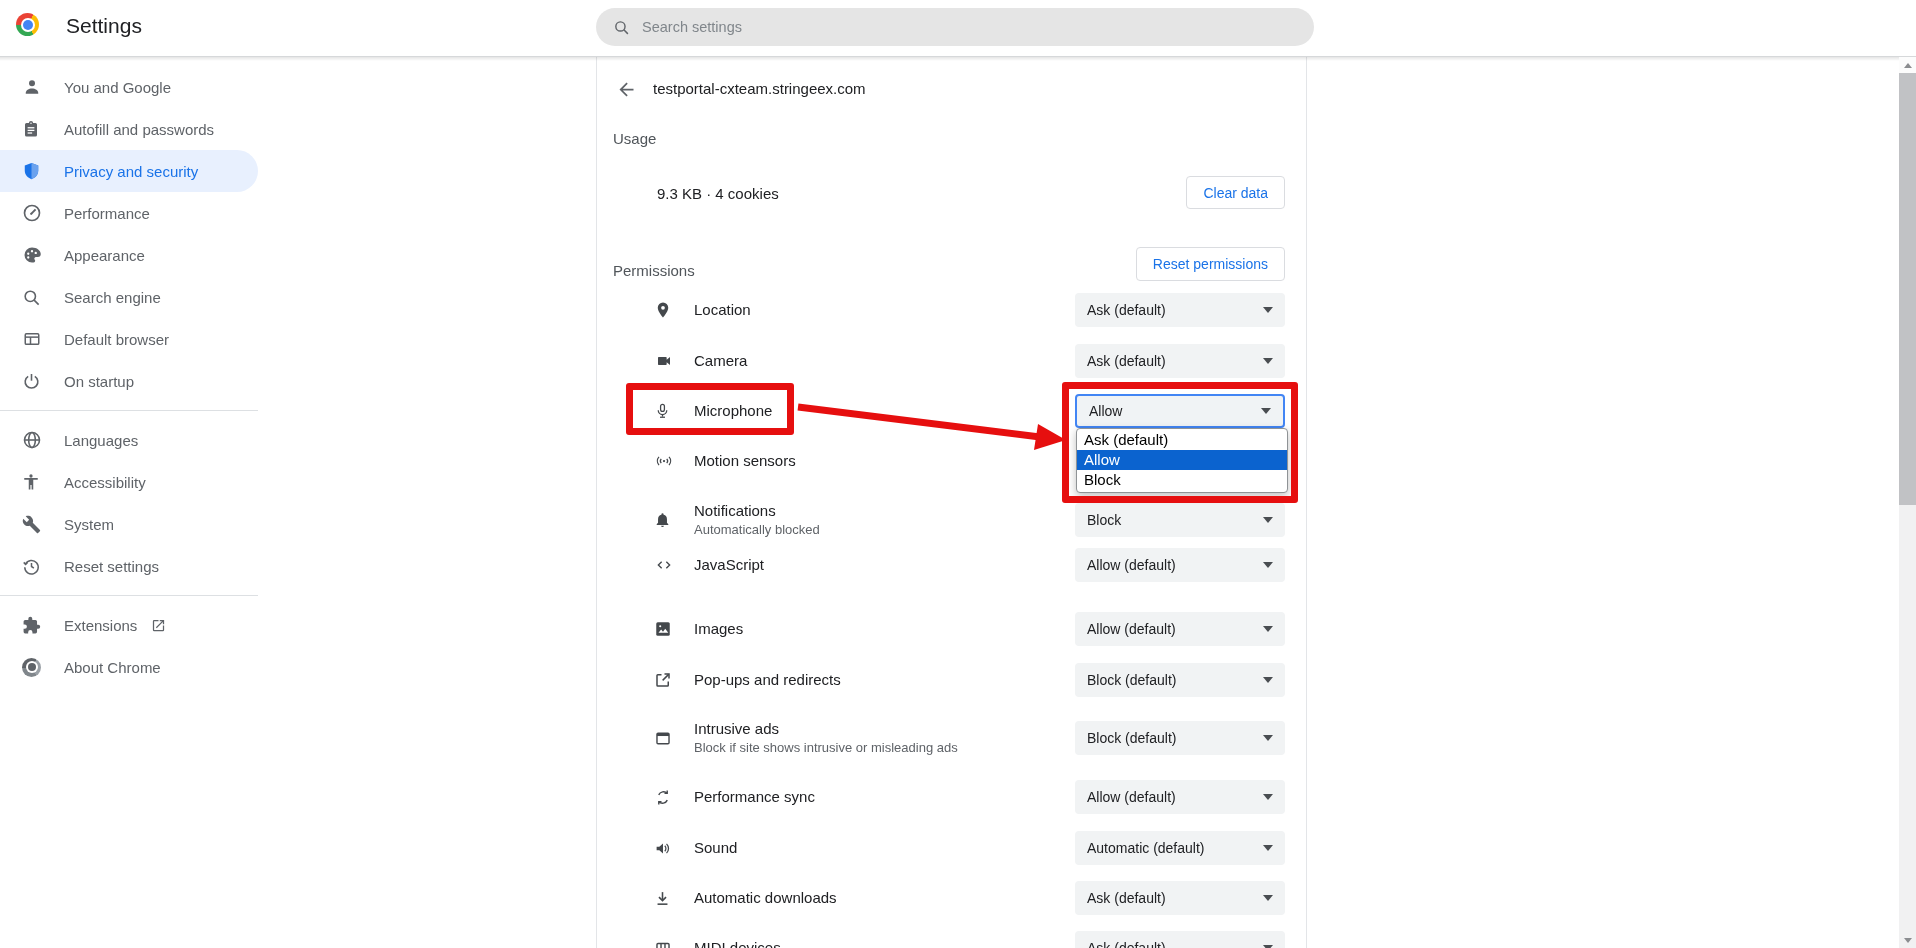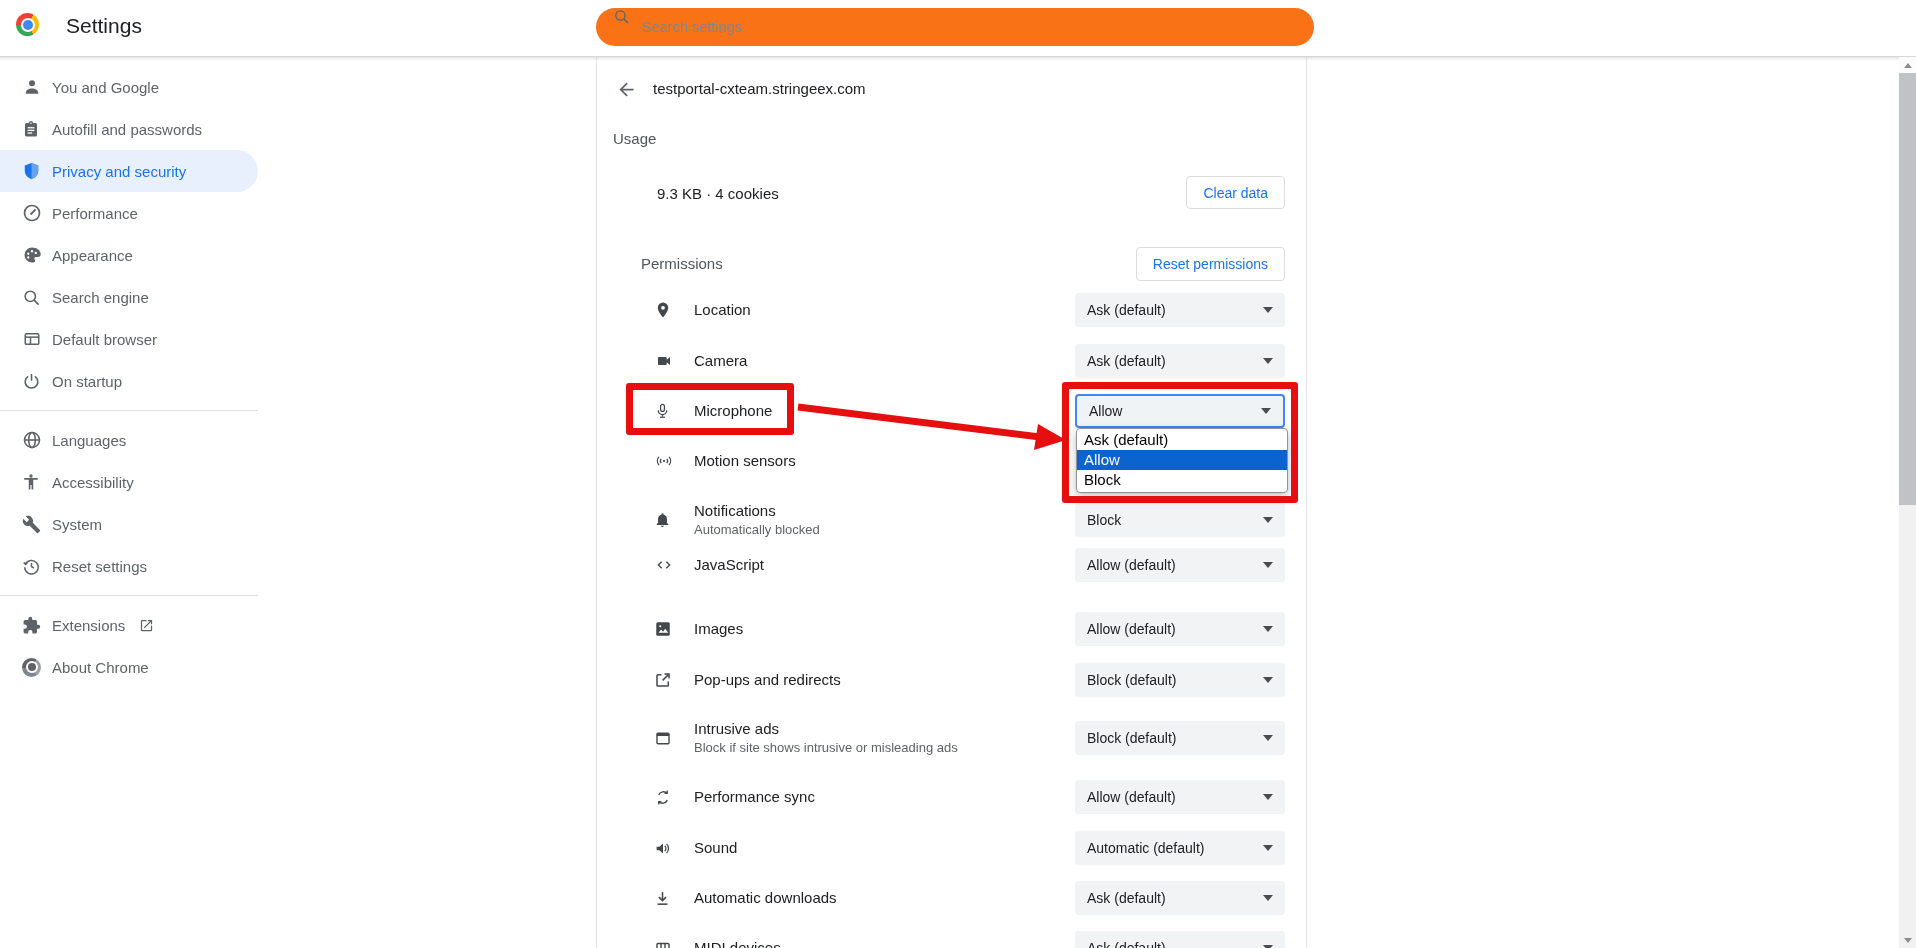--- a/index.html
+++ b/index.html
@@ -11,51 +11,51 @@
   .hdr { position:absolute; left:0; top:0; width:100%; height:56px; background:#fff; z-index:5; }
   .hdr-shadow { position:absolute; left:0; top:56px; width:100%; height:5px; z-index:6;
     border-top:1px solid #d6d8da;
     background:linear-gradient(to bottom, rgba(0,0,0,0.10), rgba(0,0,0,0)); }
   .logo { position:absolute; left:16px; top:13px; width:23px; height:23px; border-radius:50%;
     background:conic-gradient(from 30deg, #fbbc05 0 120deg, #34a853 120deg 240deg, #ea4335 240deg 360deg);
     display:flex; align-items:center; justify-content:center; }
   .logo-core { width:10px; height:10px; border-radius:50%; background:#4285f4; box-shadow:0 0 0 2px #fff; }
   .hdr-title { position:absolute; left:66px; top:14px; font-size:21px; font-weight:500; color:#202124; }
   .search-pill { position:absolute; left:596px; top:8px; width:718px; height:38px; border-radius:19px;
-    background:#f97316; display:flex; padding-left:17px; }
+    background:#e5e5e5; display:flex; align-items:center; padding-left:17px; }
   .search-pill svg { flex:0 0 auto; }
   .search-input { border:none; outline:none; background:transparent; font-size:14.5px; color:#202124;
     margin-left:12px; width:600px; font-family:inherit; }
   .search-input::placeholder { color:#80868b; }
 
   
   .sidebar { position:absolute; left:0; top:56px; width:262px; padding-top:10px; background:#fff; }
   .nav-item { position:relative; width:258px; height:42px; display:flex; align-items:center;
     padding-left:22px; cursor:pointer; border-radius:0 24px 24px 0; }
   .nav-item .nicon { width:24px; height:20px; display:flex; align-items:center; justify-content:flex-start; color:#5f6368; }
-  .nav-item .nlabel { margin-left:6px; font-size:15px; font-weight:500; color:#5f6368; }
+  .nav-item .nlabel { margin-left:18px; font-size:15px; font-weight:500; color:#5f6368; }
   .nav-item.selected { background:#e8f0fe; }
   .nav-item.selected .nlabel { color:#1a73e8; }
   .nav-div { width:258px; height:0; border-top:1px solid #dde0e3; margin:8px 0; }
   .ext-ic { margin-left:14px; color:#5f6368; display:flex; }
 
   
   .card { position:absolute; left:596px; top:57px; width:711px; height:903px; background:#fff;
     border-left:1px solid #e3e5e8; border-right:1px solid #e3e5e8; overflow:hidden; }
   .back-btn { position:absolute; left:16px; top:19px; width:26px; height:26px; display:flex;
     align-items:center; justify-content:center; cursor:pointer; color:#5f6368; }
   .site-title { position:absolute; left:56px; top:23px; font-size:15px; color:#202124; }
   .sec-label { position:absolute; left:16px; font-size:15px; color:#50555a; }
   .usage-label { top:73px; }
   .usage-text { position:absolute; left:60px; top:128px; font-size:15px; color:#202124; }
   .btn { position:absolute; right:21px; height:33px; background:#fff; border:1px solid #dadce0;
     border-radius:4px; color:#1a73e8; font-size:14px; font-weight:500; padding:0 16px;
     display:flex; align-items:center; cursor:pointer; font-family:inherit; }
   .btn-clear { top:119px; }
-  .perm-label { top:198px;margin-left:28px; }
+  .perm-label { top:205px; }
   .btn-reset { top:190px; height:34px; }
 
   
   .prow { position:absolute; left:0; width:709px; height:50px; display:flex; align-items:center; padding-left:57px; }
   .prow.h60 { height:60px; }
   .picon { width:24px; display:flex; align-items:center; color:#44484c; }
   .ptext { margin-left:16px; }
   .plabel { font-size:15px; color:#202124; line-height:18px; }
   .psub { font-size:13px; color:#5f6368; line-height:17px; margin-top:1px; }
   .select { position:absolute; right:21px; top:8px; width:210px; height:34px; background:#f1f3f4;

